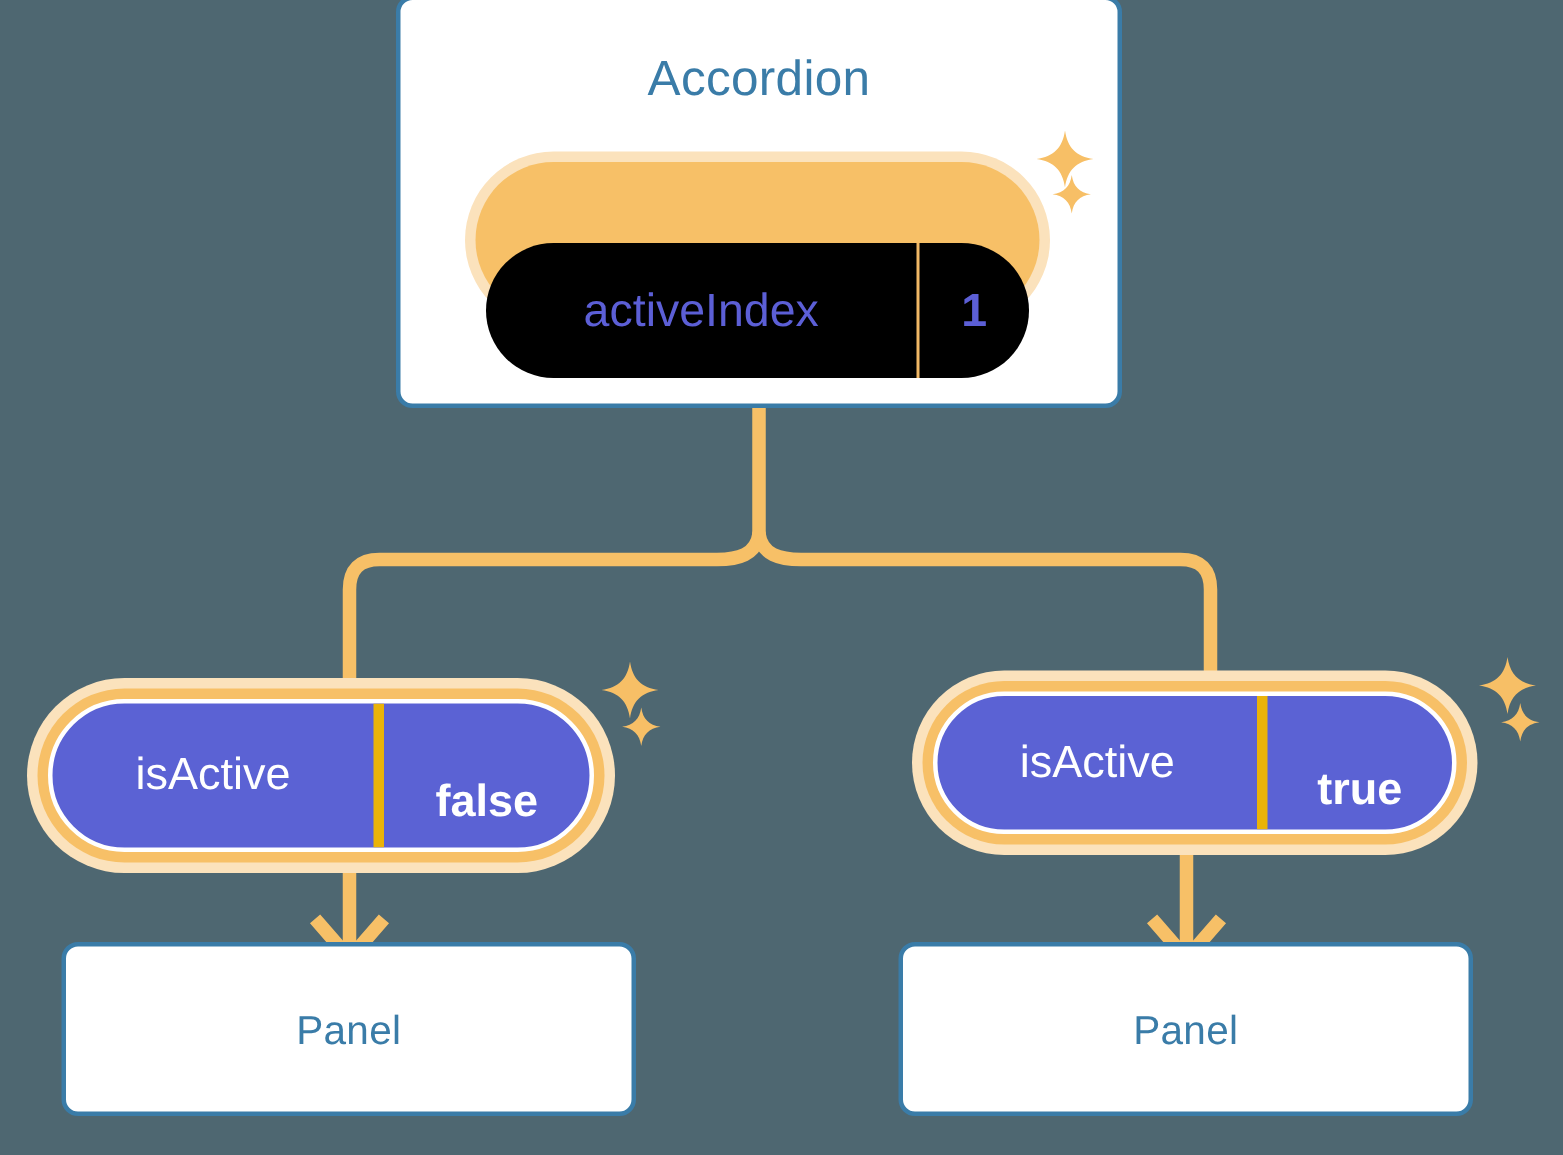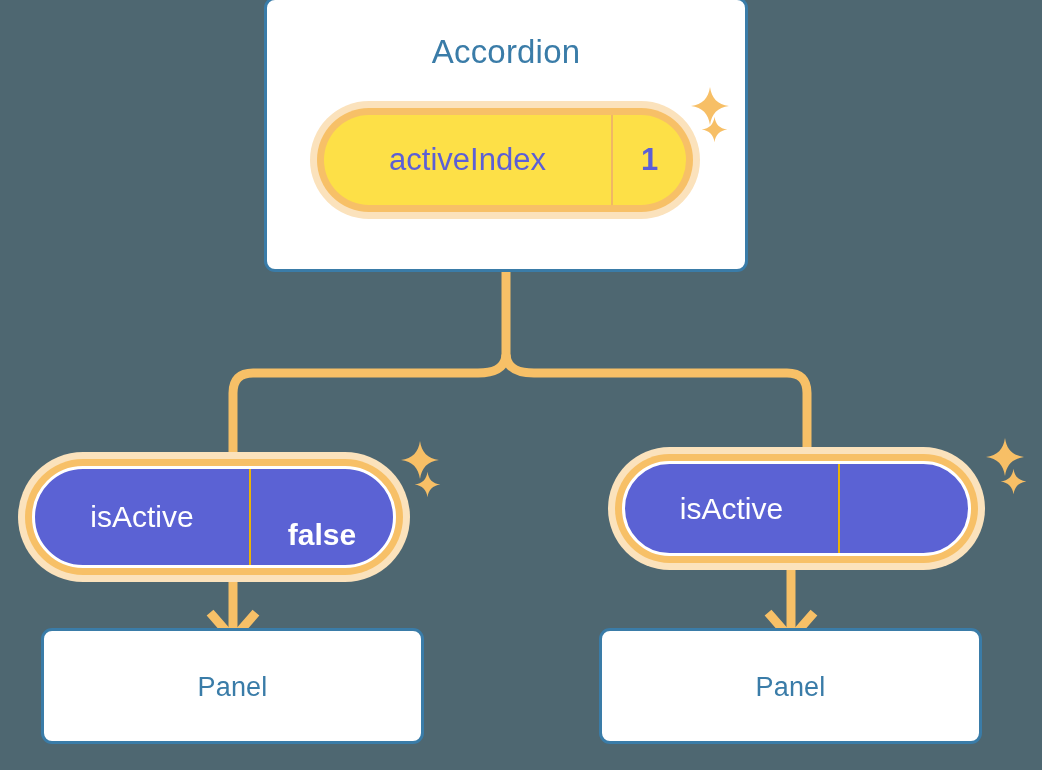--- a/index.html
+++ b/index.html
@@ -106,21 +106,22 @@
   }
 
   
   #prop-pill {
     left: 310px;
     top: 101px;
     width: 390px;
     height: 118px;
   }
   #prop-pill .pill-inner {
-    background: #fde047;
+    background: #000000;
+    margin-top: 47px;
   }
   #prop-pill .pill-key {
     flex: 0 0 287px;
     color: #5c5fd6;
     font-size: 31px;
     border-right: 2px solid #f0b765;
   }
   #prop-pill .pill-val {
     flex: 1 1 auto;
     color: #5c5fd6;
@@ -129,21 +130,21 @@
   }
 
   
   .state-pill .pill-inner {
     background: #5b62d4;
     border: 3px solid #ffffff;
   }
   .state-pill .pill-key {
     color: #ffffff;
     font-size: 30px;
-    border-right: 2px solid #eab308;
+    border-right: 7px solid #eab308;
   }
   .state-pill .pill-val {
     color: #ffffff;
     font-size: 30px;
     font-weight: bold;
     margin-top: 36px;
   }
 
   #state-pill-left {
     left: 18px;
@@ -238,20 +239,21 @@
   <div class="sparkle" style="left:414px; top:471px;">
     <svg width="27" height="27" viewBox="0 0 40 40">
       <path d="M20 1 C21.6 12.4 27.6 18.4 39 20 C27.6 21.6 21.6 27.6 20 39 C18.4 27.6 12.4 21.6 1 20 C12.4 18.4 18.4 12.4 20 1 Z" fill="currentColor"></path>
     </svg>
   </div>
 
   <div class="pill state-pill" id="state-pill-right">
     <div class="pill-ring">
       <div class="pill-inner">
         <span class="pill-key">isActive</span>
+        <span class="pill-val">true</span>
       </div>
     </div>
   </div>
 
   <div class="sparkle" style="left:985px; top:437px;">
     <svg width="40" height="40" viewBox="0 0 40 40">
       <path d="M20 1 C21.6 12.4 27.6 18.4 39 20 C27.6 21.6 21.6 27.6 20 39 C18.4 27.6 12.4 21.6 1 20 C12.4 18.4 18.4 12.4 20 1 Z" fill="currentColor"></path>
     </svg>
   </div>
   <div class="sparkle" style="left:1000px; top:468px;">

